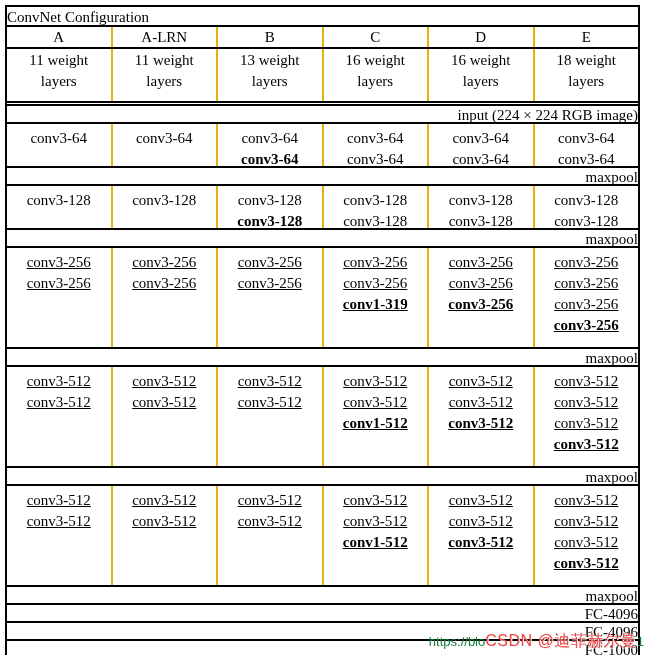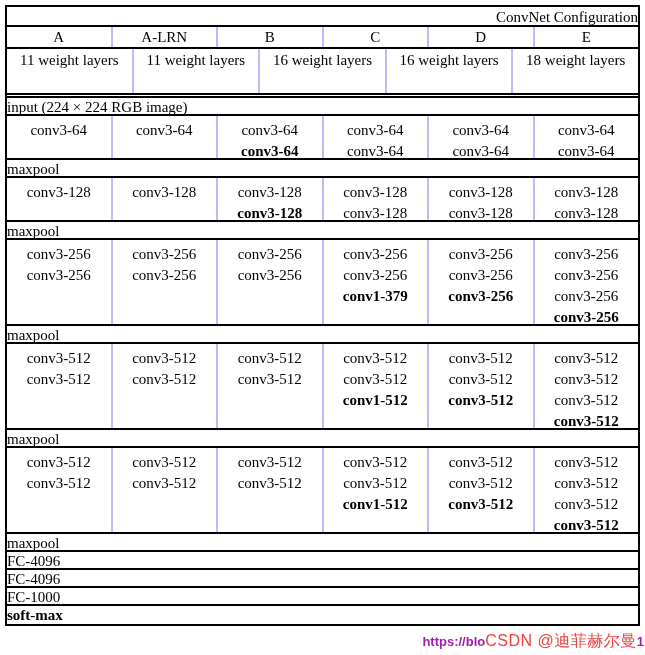--- a/index.html
+++ b/index.html
@@ -8,37 +8,37 @@
     width: 645px; height: 655px;
     font-family: "Liberation Serif", "DejaVu Serif", serif;
     color: #000000;
   }
   .page { position: relative; width: 645px; height: 655px; background: #ffffff; overflow: hidden; }
   .vggtable { position: absolute; left: 5px; top: 5px; width: 635px; border: 2px solid #000; background: #fff; }
   .row { border-bottom: 2px solid #000; }
   .row:last-child { border-bottom: none; font-weight: bold; }
   .flex-row { display: flex; }
   .cell { flex: 1 1 0; text-align: center; }
-  .cell + .cell { border-left: 2px solid #c4b5fd; }
-  .title-row { height: 20px; line-height: 20px; text-align: right; font-size: 15px; }
+  .cell + .cell { border-left: 2px solid #eab308; }
+  .title-row { height: 20px; line-height: 20px; text-align: left; font-size: 15px; }
   .letters-row .cell { height: 20px; line-height: 20px; font-size: 15px; }
-  .weights-row .cell { height: 44px; line-height: 21px; padding: 1px 12px 0 12px; font-size: 15px; }
+  .weights-row .cell { height: 52px; line-height: 21px; padding: 1px 12px 0 12px; font-size: 15px; }
   .spacer-row { height: 3px; background: #fff; }
-  .span-row { height: 18px; line-height: 18px; text-align: left; font-size: 15px; }
+  .span-row { height: 18px; line-height: 18px; text-align: right; font-size: 15px; }
   .conv-row .cell { font-size: 15px; line-height: 21px; padding-top: 4px; }
   .conv-row.h2 .cell { height: 42px; }
-  .conv-row.h4 .cell { height: 84px; }
+  .conv-row.h4 .cell { height: 99px; text-decoration: underline; }
   .ln { height: 21px; line-height: 21px; }
   .b { font-weight: bold; }
   .watermark {
     position: absolute; top: 631px; right: 1px; z-index: 3;
     white-space: nowrap; pointer-events: none;
     font-family: "Liberation Sans", "DejaVu Sans", sans-serif;
   }
-  .wm-url { color: #a21caf; font-size: 13px; font-weight: bold; }
+  .wm-url { color: #15803d; font-size: 13px; }
   .wm-brand { color: #ef4444; font-size: 16px; letter-spacing: 0.5px; text-shadow: 1px 1px 0 #f2f2f2; }
 </style>
 </head>
 <body>
 
 <div class="page">
   <div class="vggtable">
 
     <div class="row title-row">
       <span>ConvNet Configuration</span>
@@ -49,20 +49,21 @@
       <div class="cell">A-LRN</div>
       <div class="cell">B</div>
       <div class="cell">C</div>
       <div class="cell">D</div>
       <div class="cell">E</div>
     </div>
 
     <div class="row flex-row weights-row">
       <div class="cell">11 weight layers</div>
       <div class="cell">11 weight layers</div>
+      <div class="cell">13 weight layers</div>
       <div class="cell">16 weight layers</div>
       <div class="cell">16 weight layers</div>
       <div class="cell">18 weight layers</div>
     </div>
 
     <div class="row spacer-row"></div>
 
     <div class="row span-row">
       <span>input (224 × 224 RGB image)</span>
     </div>
@@ -134,21 +135,21 @@
         <div class="ln">conv3-256</div>
         <div class="ln">conv3-256</div>
       </div>
       <div class="cell">
         <div class="ln">conv3-256</div>
         <div class="ln">conv3-256</div>
       </div>
       <div class="cell">
         <div class="ln">conv3-256</div>
         <div class="ln">conv3-256</div>
-        <div class="ln b">conv1-379</div>
+        <div class="ln b">conv1-319</div>
       </div>
       <div class="cell">
         <div class="ln">conv3-256</div>
         <div class="ln">conv3-256</div>
         <div class="ln b">conv3-256</div>
       </div>
       <div class="cell">
         <div class="ln">conv3-256</div>
         <div class="ln">conv3-256</div>
         <div class="ln">conv3-256</div>

